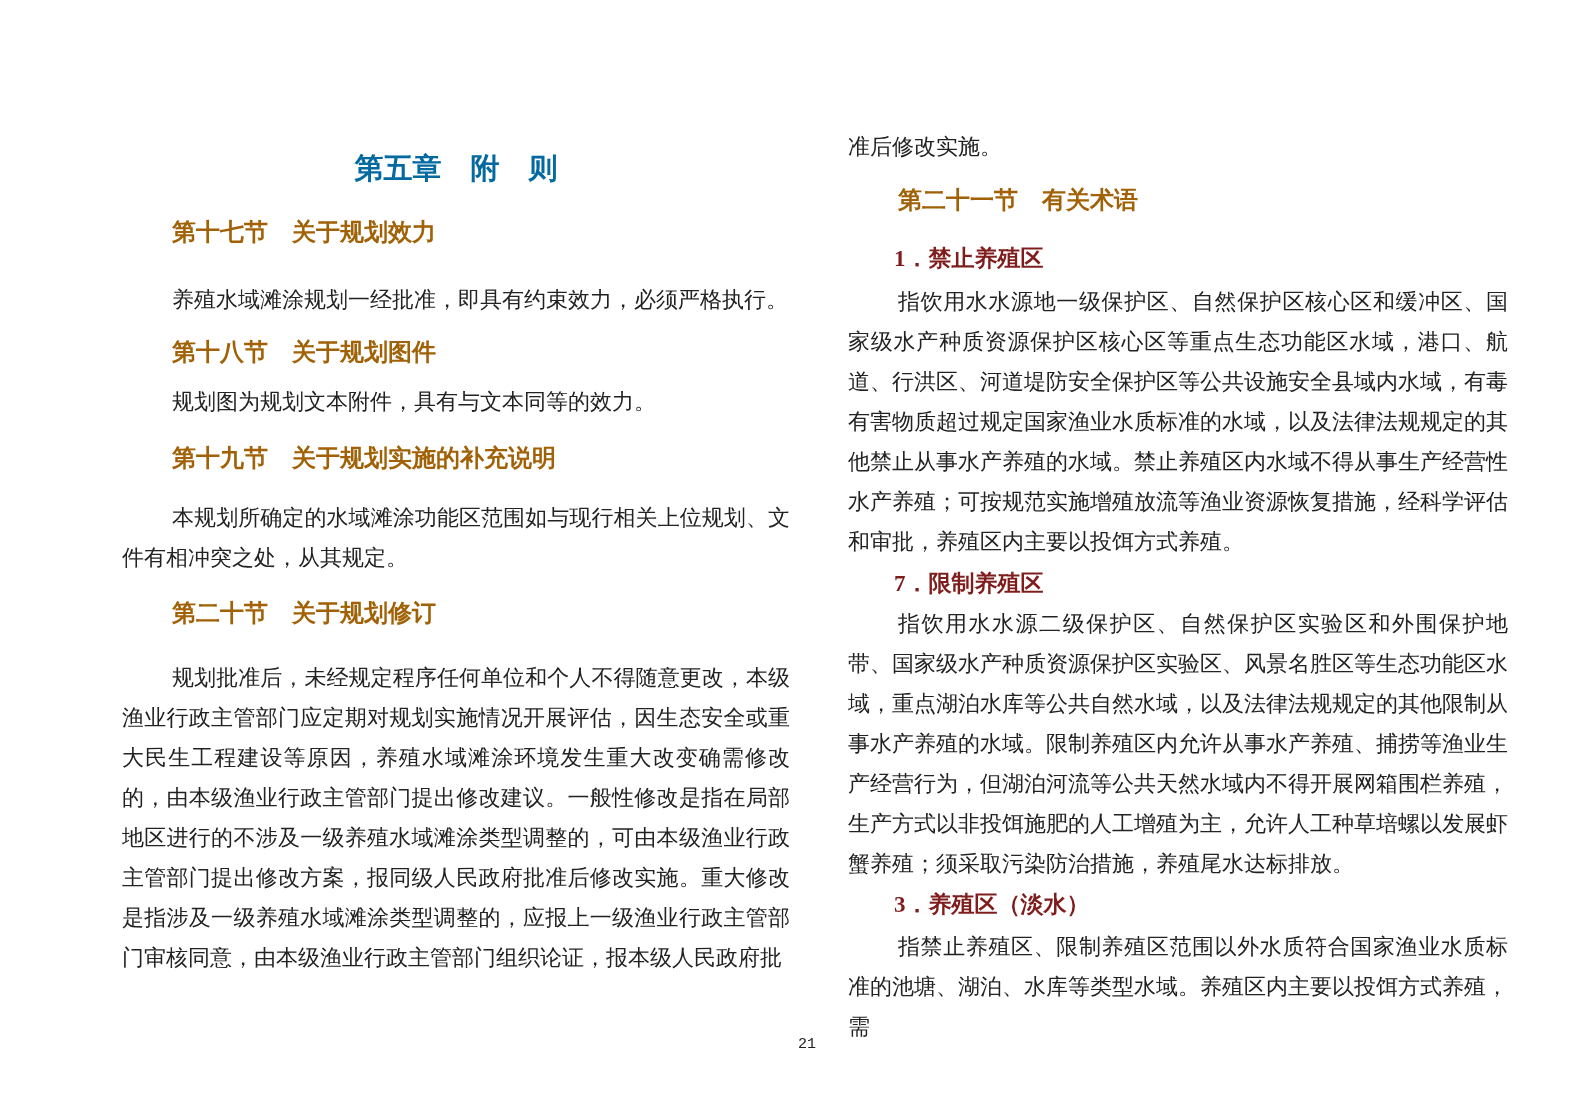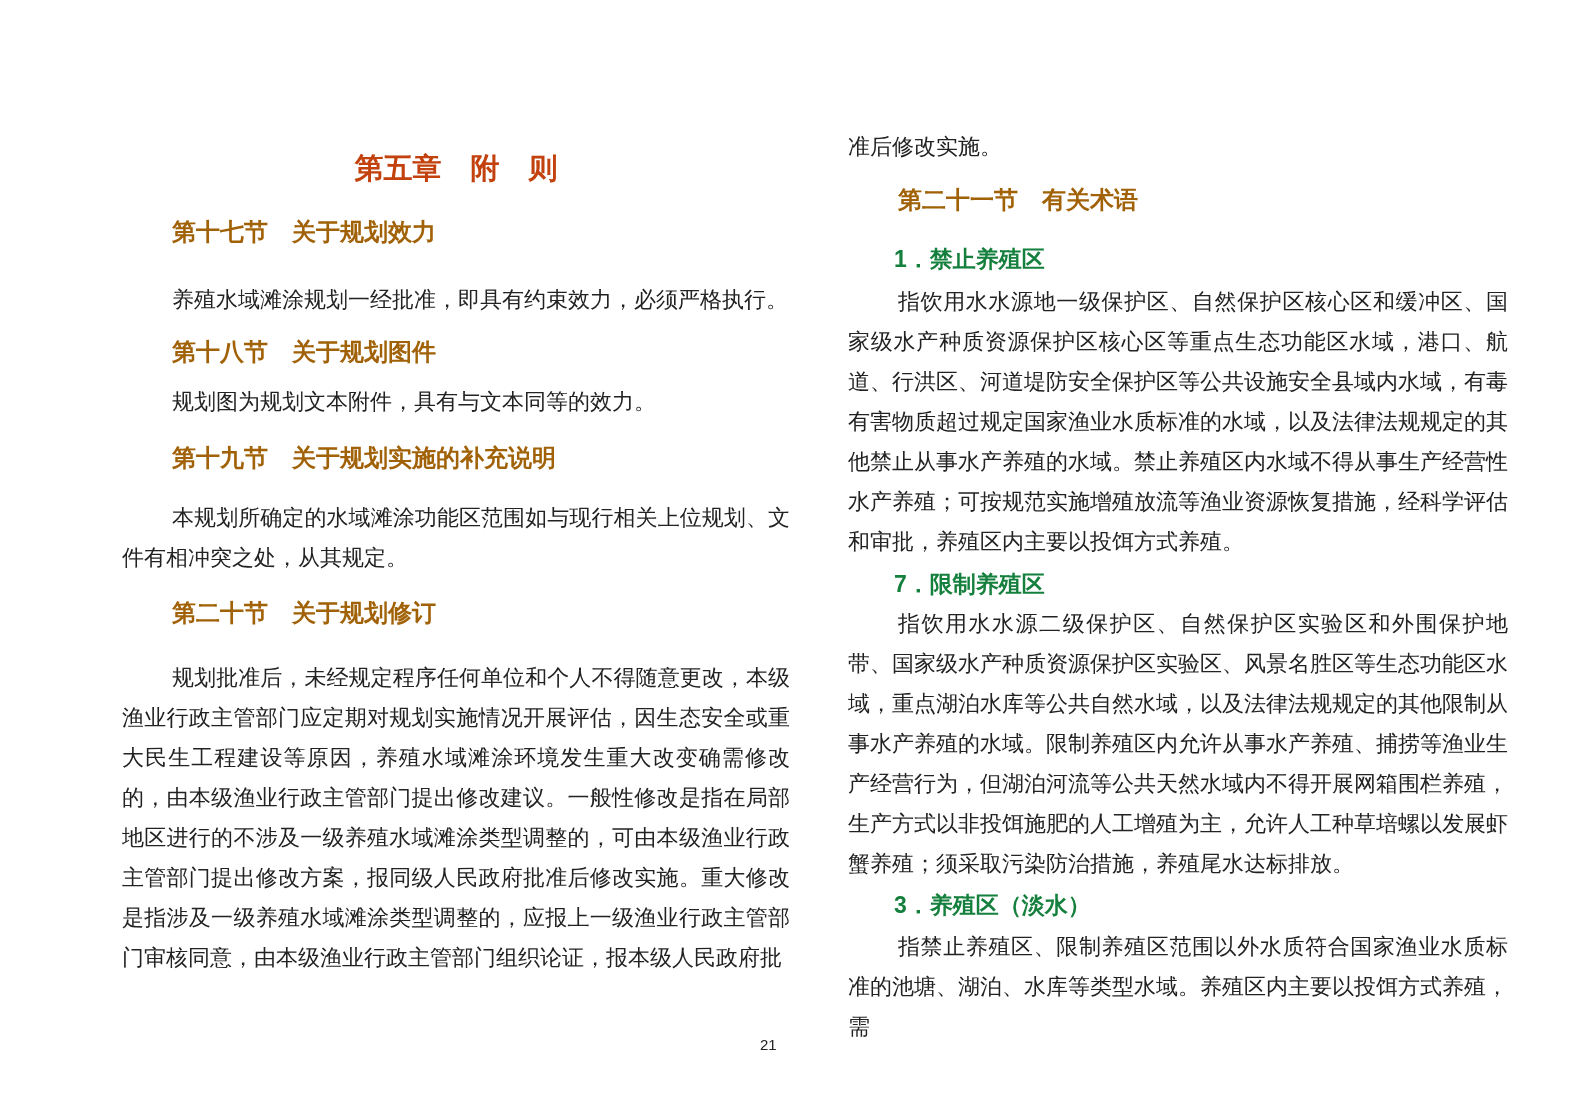--- a/index.html
+++ b/index.html
@@ -22,40 +22,40 @@
   }
   .col-left  { left: 122px; width: 668px; }
   .col-right { left: 848px; width: 660px; }
 
   .chapter-title {
     margin: 148px 0 0 0;
     font-size: 29px;
     font-weight: 700;
     line-height: 40px;
     text-align: center;
-    color: #c2410c;
+    color: #0369a1;
     font-family: "Liberation Sans", "DejaVu Sans", sans-serif;
   }
   .sec-heading {
     margin: 0;
     font-size: 24px;
     font-weight: 700;
     line-height: 40px;
     text-indent: 50px;
     color: #a16207;
     font-family: "Liberation Sans", "DejaVu Sans", sans-serif;
   }
   .term-heading {
     margin: 0;
     font-size: 23px;
     font-weight: 700;
     line-height: 40px;
     text-indent: 46px;
-    color: #15803d;
-    font-family: Liberation Sans, sans-serif;
+    color: #7f1d1d;
+    font-family: Liberation Serif, serif;
   }
   .body-para {
     margin: 0;
     font-size: 22px;
     line-height: 40px;
     text-indent: 50px;
     text-align: justify;
   }
   .no-indent { text-indent: 0; }
 
@@ -77,24 +77,25 @@
   #rt2  { margin-top: 2px; }
   #rd2  { margin-top: 0; }
   #rt3  { margin-top: 1px; }
   #rd3  { margin-top: 2px; }
 
   .page-number {
     position: absolute;
     left: 760px;
     top: 1036px;
     width: 94px;
+    text-align: center;
     font-size: 15px;
     line-height: 18px;
     color: #222222;
-    font-family: Liberation Sans, sans-serif;
+    font-family: Liberation Mono, monospace;
   }
 </style>
 </head>
 <body>
 
 <div class="page">
 
   <div class="col col-left">
     <h1 class="chapter-title">第五章　附　则</h1>
 

